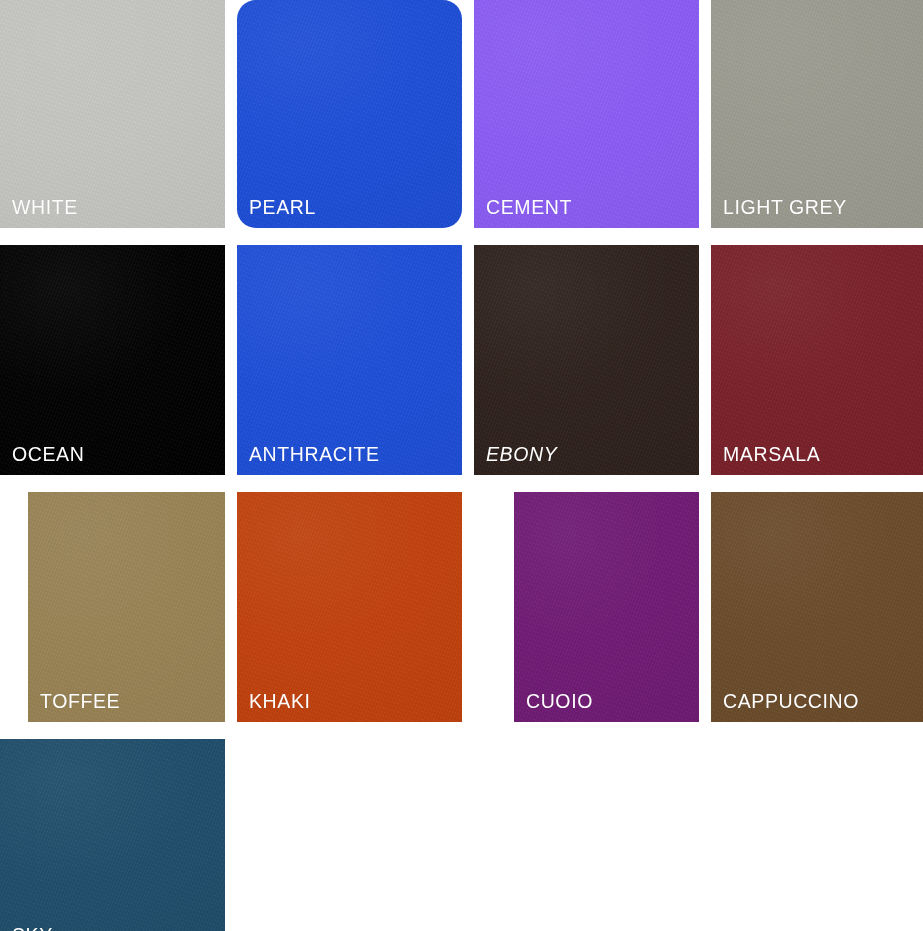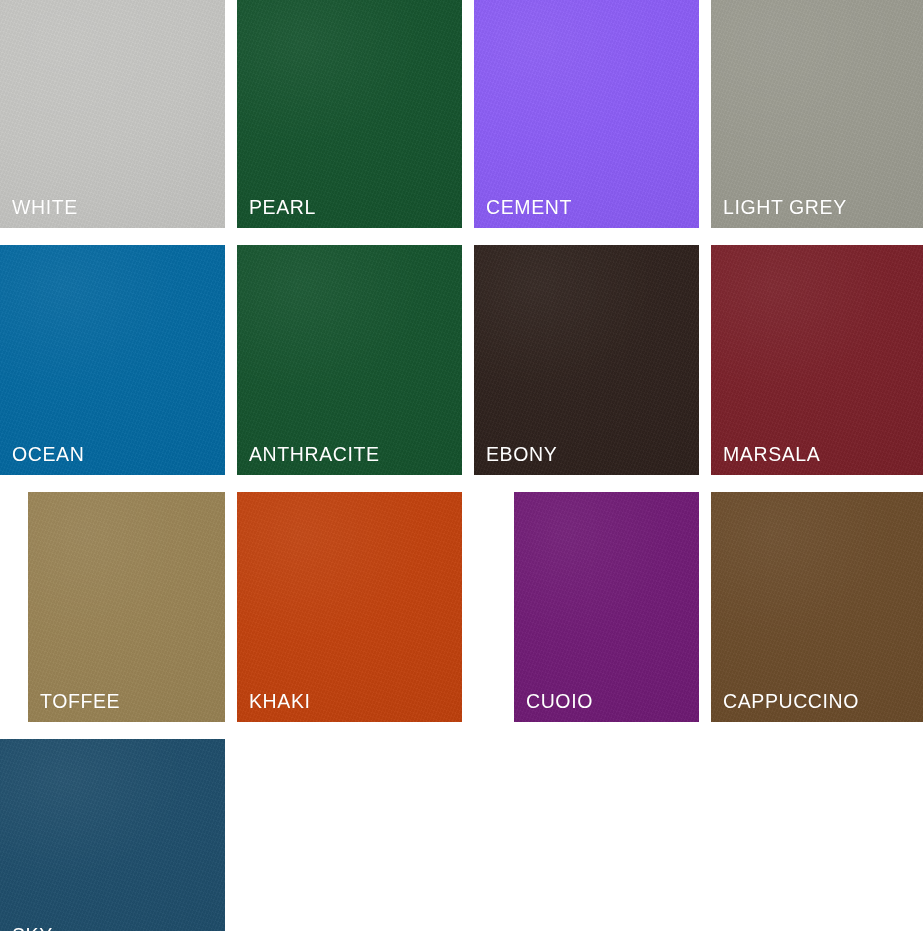--- a/index.html
+++ b/index.html
@@ -79,41 +79,41 @@
   }
 </style>
 </head>
 <body>
 
 <div id="swatch-grid">
     <div class="swatch" style="background: rgb(198, 198, 195);">
       <div class="grain"></div>
       <div class="label">WHITE</div>
     </div>
-    <div class="swatch" style="background: #14532d;">
+    <div class="swatch" style="background: #1d4ed8; border-radius: 19px;">
       <div class="grain"></div>
       <div class="label">PEARL</div>
     </div>
     <div class="swatch" style="background: #8b5cf6;">
       <div class="grain"></div>
       <div class="label">CEMENT</div>
     </div>
     <div class="swatch" style="background: rgb(155, 155, 144);">
       <div class="grain"></div>
       <div class="label">LIGHT GREY</div>
     </div>
-    <div class="swatch" style="background: #0369a1;">
+    <div class="swatch" style="background: #000000;">
       <div class="grain"></div>
       <div class="label">OCEAN</div>
     </div>
-    <div class="swatch" style="background: #14532d; text-align: center;">
+    <div class="swatch" style="background: #1d4ed8; text-align: center;">
       <div class="grain"></div>
       <div class="label">ANTHRACITE</div>
     </div>
-    <div class="swatch" style="background: rgb(46, 33, 28);">
+    <div class="swatch" style="background: rgb(46, 33, 28); font-style: italic;">
       <div class="grain"></div>
       <div class="label">EBONY</div>
     </div>
     <div class="swatch" style="background: rgb(122, 32, 41);">
       <div class="grain"></div>
       <div class="label">MARSALA</div>
     </div>
     <div class="swatch" style="background: rgb(153, 131, 84); margin-left: 28px;">
       <div class="grain"></div>
       <div class="label">TOFFEE</div>

